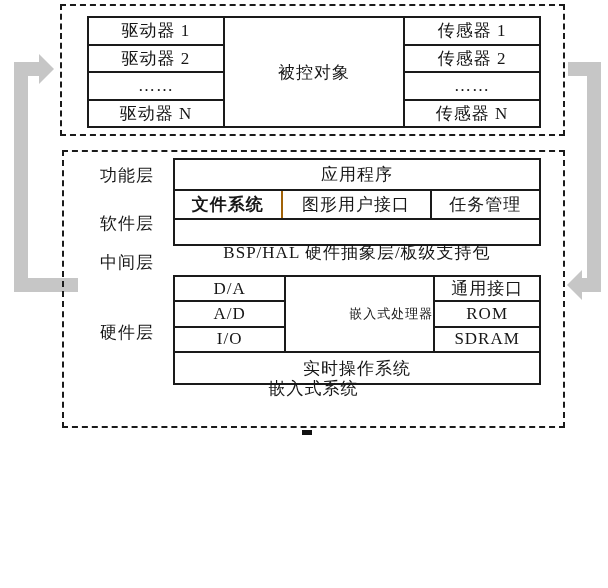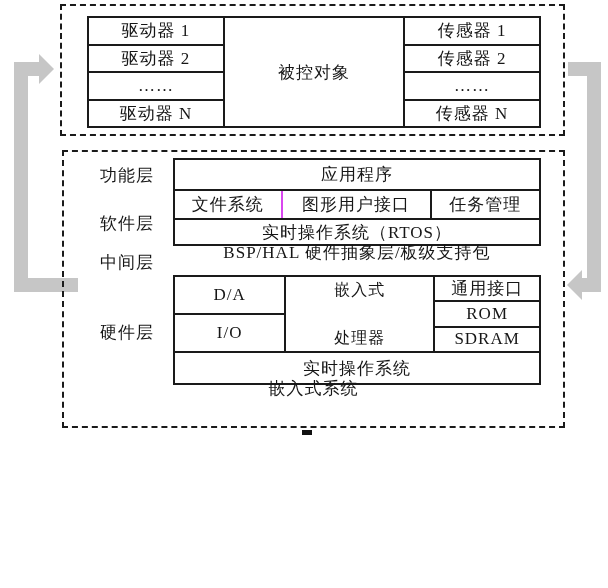--- a/index.html
+++ b/index.html
@@ -27,31 +27,31 @@
   .top-table { display: flex; justify-content: center; }
   .tt-col { display: flex; flex-direction: column; }
   .tt-col .tt-cell { flex: 1; border-bottom: 2px solid #1a1a1a; }
   .tt-col .tt-cell:last-child { border-bottom: none; }
   .tt-center { border-left: 2px solid #1a1a1a; border-right: 2px solid #1a1a1a; }
   
   .sw-box { display: flex; flex-direction: column; }
   .sw-row1 { height: 29px; border-bottom: 2px solid #1a1a1a; }
   .sw-row2 { height: 27px; border-bottom: 2px solid #1a1a1a; display: flex; }
   .sw-row2 .swc { height: 100%; }
-  .sw-mid { border-left: 2px solid #d946ef; border-right: 2px solid #1a1a1a; text-align: right; }
+  .sw-mid { border-left: 2px solid #a16207; border-right: 2px solid #1a1a1a; text-align: right; }
   .sw-row3 { flex: 1; }
   
   .hw-box { display: flex; flex-direction: column; }
   .hw-main { flex: 1; display: flex; border-bottom: 2px solid #1a1a1a; }
   .hw-sidecol { display: flex; flex-direction: column; }
   .hw-sidecol .hw-cell { flex: 1; border-bottom: 2px solid #1a1a1a; }
   .hw-sidecol .hw-cell:last-child { border-bottom: none; }
   .hw-cpu { border-left: 2px solid #1a1a1a; border-right: 2px solid #1a1a1a;
-    display: flex; flex-direction: column; align-items: center; justify-content: space-between;
-    font-size: 16px; letter-spacing: 1px; line-height: 26px; }
+    display: flex; flex-direction: row; align-items: center; justify-content: flex-end;
+    font-size: 13px; letter-spacing: 1px; line-height: 26px; }
   .hw-hmi { height: 30px; }
   .layer-label { font-size: 17px; letter-spacing: 1px; text-align: center; }
   .mark { background: #111111; }
 </style>
 </head>
 <body>
 
 <div id="stage" style="background: rgb(255, 255, 255);">
 
   <div class="abs arrow-part" style="left:14px; top:62px; width:14px; height:230px;"></div>
@@ -85,33 +85,33 @@
   <div class="abs dashed" style="left:62px; top:150px; width:503px; height:278px;"></div>
 
   <div class="abs layer-label" style="left:96px; top:164px; width:62px;">功能层</div>
   <div class="abs layer-label" style="left:96px; top:212px; width:62px;">软件层</div>
   <div class="abs layer-label" style="left:96px; top:251px; width:62px;">中间层</div>
   <div class="abs layer-label" style="left:96px; top:321px; width:62px;">硬件层</div>
 
   <div class="abs solidbox sw-box" style="left:173px; top:158px; width:368px; height:88px;">
     <div class="cellc sw-row1">应用程序</div>
     <div class="sw-row2">
-      <div class="cellc swc" style="width:29%;">文件系统</div>
+      <div class="cellc swc" style="width:29%;font-weight:bold;">文件系统</div>
       <div class="cellc swc sw-mid" style="flex:1;">图形用户接口</div>
       <div class="cellc swc" style="width:29.5%;">任务管理</div>
     </div>
-    <div class="cellc sw-row3">实时操作系统（RTOS）</div>
   </div>
 
   <div class="abs cellc" style="left:173px; top:238px; width:368px; height:28px;">BSP/HAL 硬件抽象层/板级支持包</div>
 
   <div class="abs solidbox hw-box" style="left:173px; top:275px; width:368px; height:110px;">
     <div class="hw-main">
       <div class="hw-sidecol" style="width:30%;">
         <div class="cellc hw-cell">D/A</div>
+        <div class="cellc hw-cell">A/D</div>
         <div class="cellc hw-cell">I/O</div>
       </div>
       <div class="hw-cpu" style="flex:1;">
         <span>嵌入式</span>
         <span>处理器</span>
       </div>
       <div class="hw-sidecol" style="width:28.5%;font-family:Liberation Serif, serif;">
         <div class="cellc hw-cell">通用接口</div>
         <div class="cellc hw-cell">ROM</div>
         <div class="cellc hw-cell">SDRAM</div>

